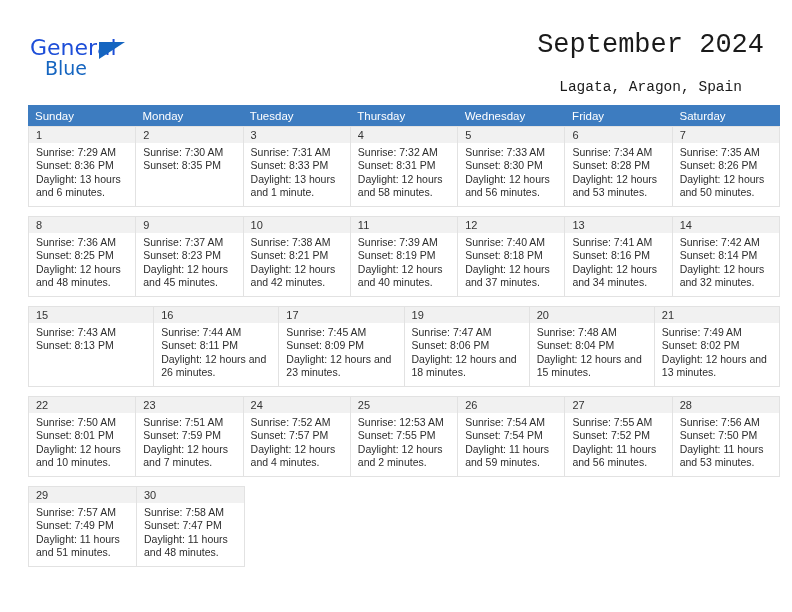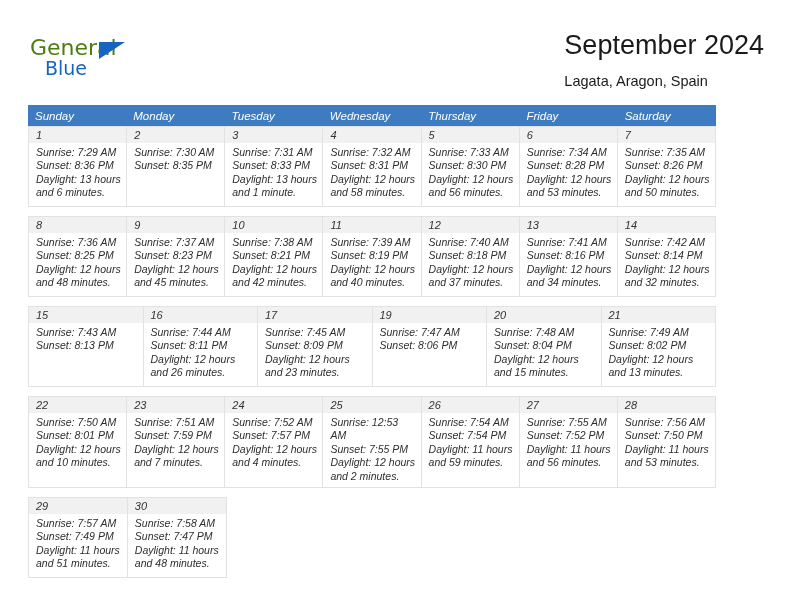--- a/index.html
+++ b/index.html
@@ -35,21 +35,21 @@
     top: 8px;
     width: 210px;
     height: 56px;
   }
   .logo-general {
     position: absolute;
     left: 2px;
     top: 0px;
     font-size: 22px;
     letter-spacing: 0px;
-    color: #4d7c0f;
+    color: #1d4ed8;
     line-height: 24px;
     font-family: "DejaVu Sans", sans-serif;
   }
   .logo-triangle {
     position: absolute;
     left: 71px;
     top: 6px;
     width: 0;
     height: 0;
     border-left: 26px solid #1565c0;
@@ -62,45 +62,45 @@
     font-size: 19px;
     color: #1565c0;
     line-height: 24px;
     font-family: "DejaVu Sans", sans-serif;
   }
 
   .title-block {
     position: absolute;
     right: 0;
     top: 0;
-    text-align: left;
+    text-align: center;
+    font-family: Liberation Mono, monospace;
   }
   .cal-title {
     font-size: 27px;
     color: #1a1a1a;
     line-height: 34px;
     white-space: nowrap;
     font-weight: normal;
   }
   .cal-subtitle {
     font-size: 14.5px;
     color: #1a1a1a;
     line-height: 22px;
-    margin-top: 8px;
+    margin-top: 14px;
     white-space: nowrap;
     font-weight: normal;
   }
 
   
   .calendar {
     position: absolute;
     left: 28px;
     top: 105px;
-    width: 688px;
-    font-style: italic;
+    width: 752px;
   }
   .weekday-header {
     display: flex;
     width: 100%;
     background: #3d7cc0;
   }
   .weekday-cell {
     flex: 1 1 0;
     box-sizing: border-box;
     padding: 4px 0 4px 7px;
@@ -180,22 +180,22 @@
       <div class="cal-subtitle">Lagata, Aragon, Spain</div>
     </div>
 
   </div>
 
   <div class="calendar">
     <div class="weekday-header">
       <div class="weekday-cell">Sunday</div>
       <div class="weekday-cell">Monday</div>
       <div class="weekday-cell">Tuesday</div>
+      <div class="weekday-cell">Thursday</div>
       <div class="weekday-cell">Wednesday</div>
-      <div class="weekday-cell">Thursday</div>
       <div class="weekday-cell">Friday</div>
       <div class="weekday-cell">Saturday</div>
     </div>
 
     <div class="week-row">
       <div class="day-cell">
         <div class="day-number-bar">1</div>
         <div class="day-info">
           <div>Sunrise: 7:29 AM</div>
           <div>Sunset: 8:36 PM</div>
@@ -332,20 +332,21 @@
           <div>Sunrise: 7:45 AM</div>
           <div>Sunset: 8:09 PM</div>
           <div>Daylight: 12 hours and 23 minutes.</div>
         </div>
       </div>
       <div class="day-cell">
         <div class="day-number-bar">19</div>
         <div class="day-info">
           <div>Sunrise: 7:47 AM</div>
           <div>Sunset: 8:06 PM</div>
+          <div>Daylight: 12 hours and 18 minutes.</div>
         </div>
       </div>
       <div class="day-cell">
         <div class="day-number-bar">20</div>
         <div class="day-info">
           <div>Sunrise: 7:48 AM</div>
           <div>Sunset: 8:04 PM</div>
           <div>Daylight: 12 hours and 15 minutes.</div>
         </div>
       </div>

